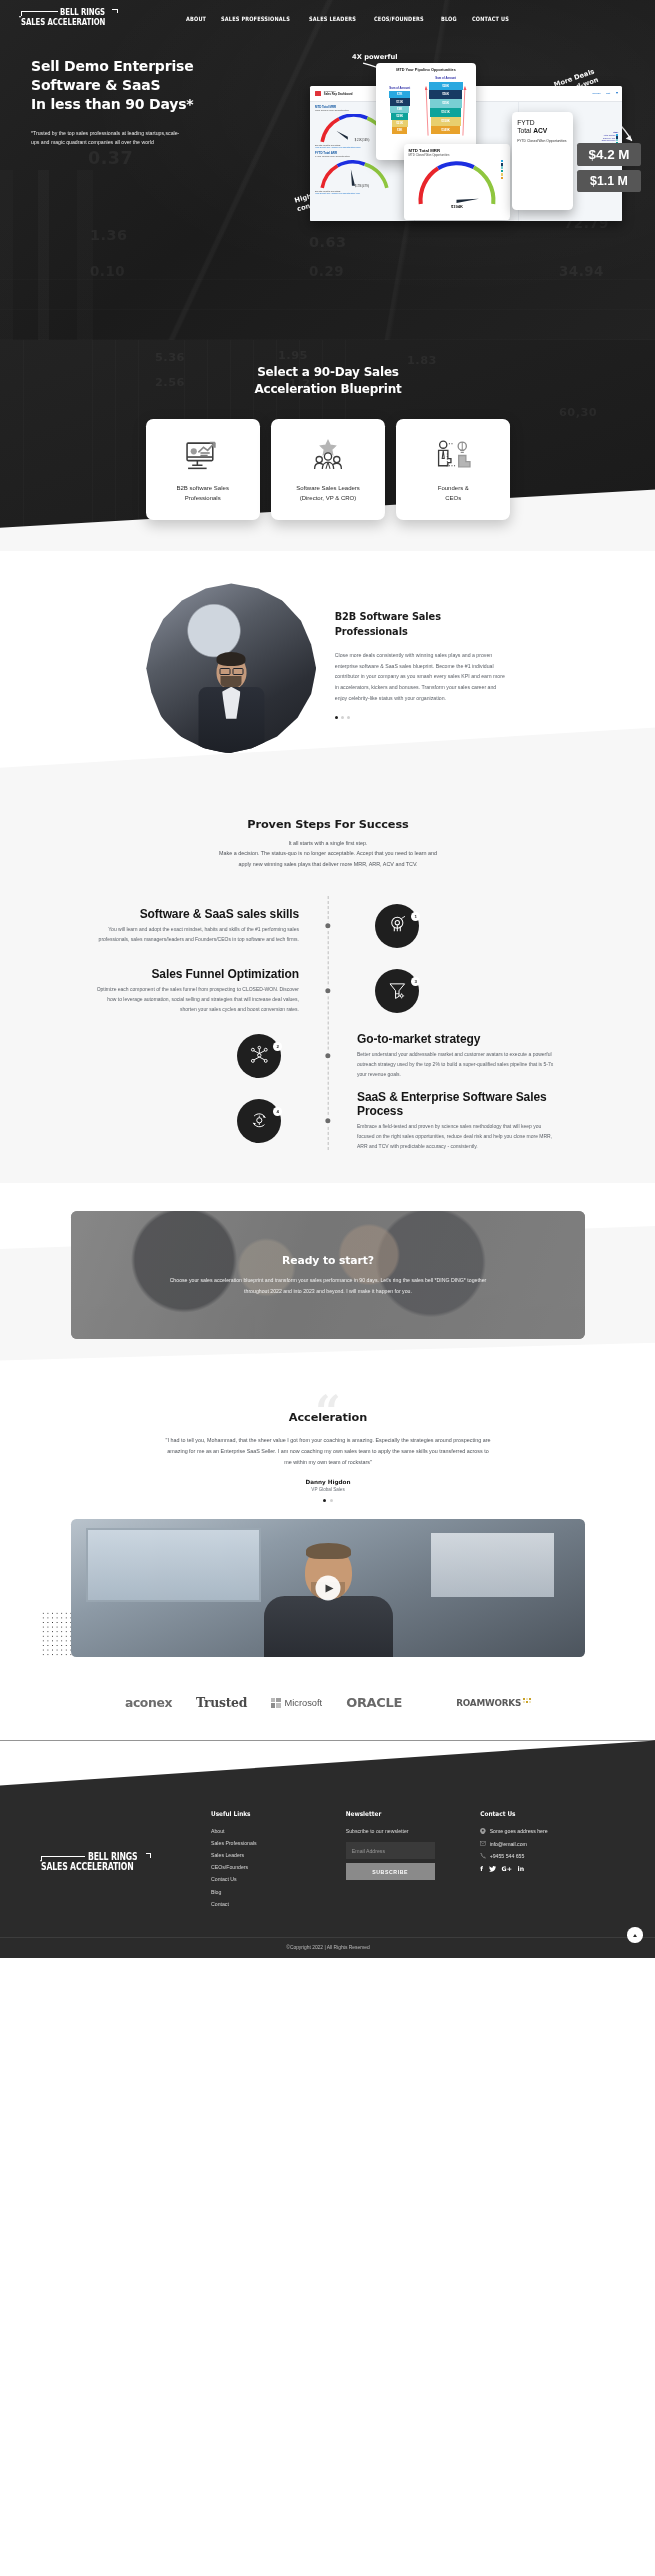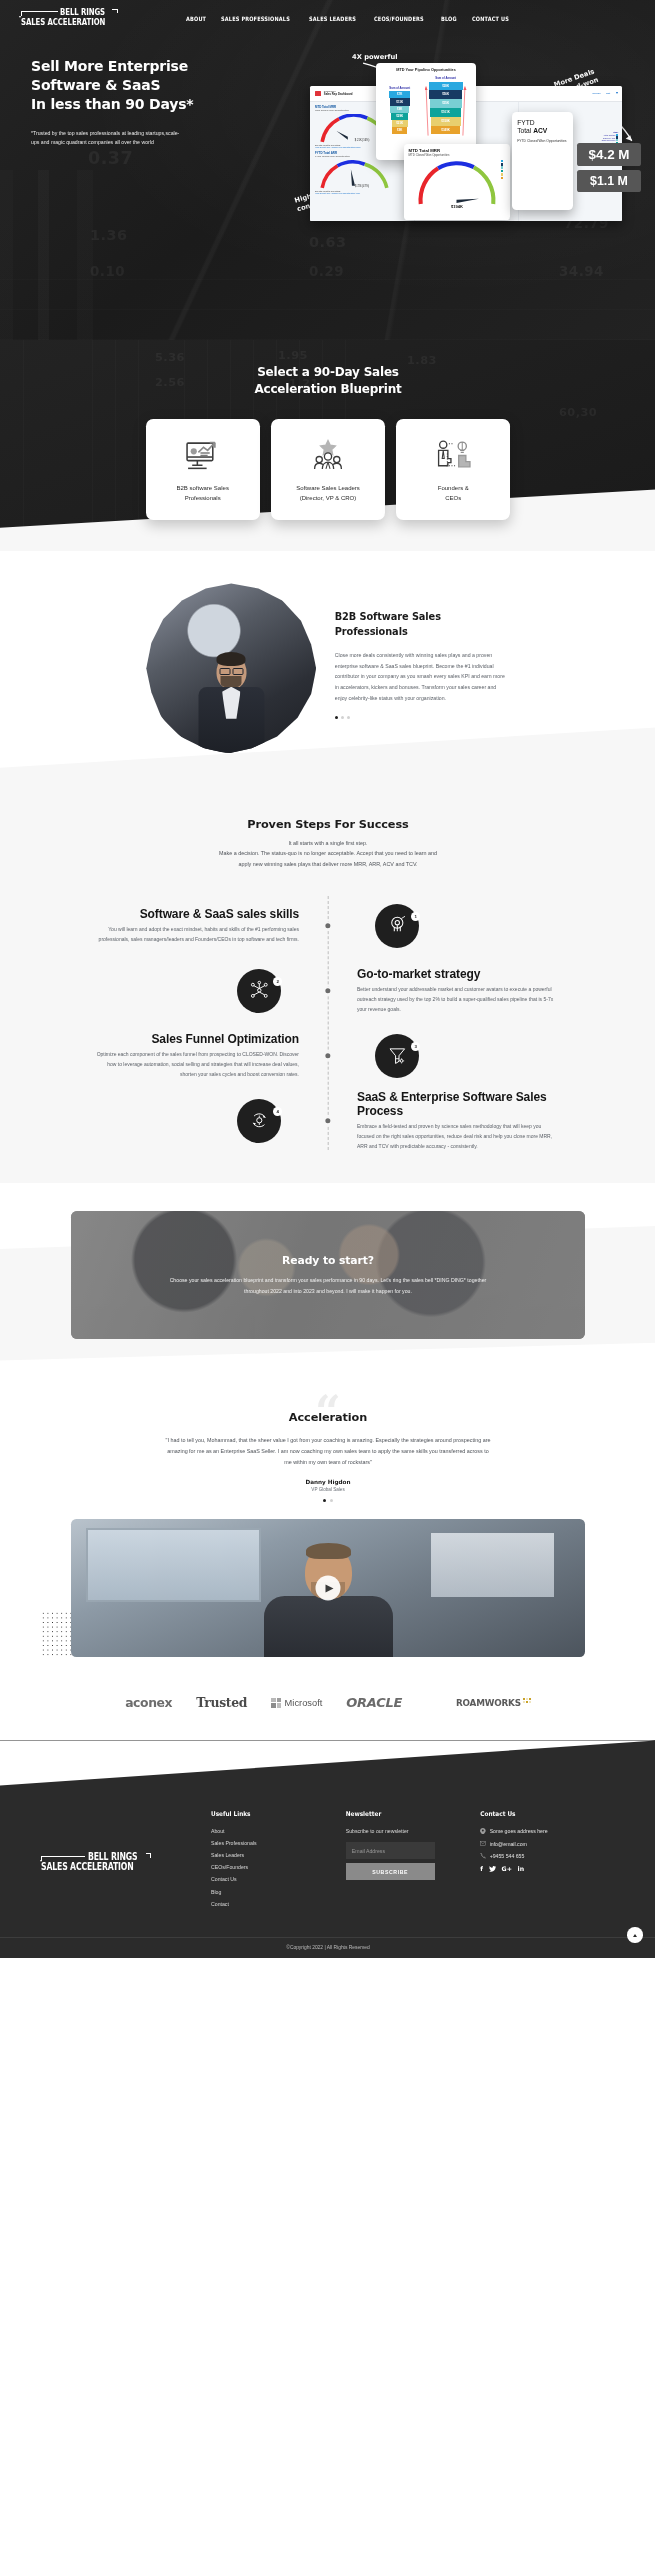--- a/index.html
+++ b/index.html
@@ -381,21 +381,21 @@
   .logos {
     position:relative; background:#fff; padding:38px 0 30px 0;
     display:flex; align-items:center; justify-content:center; gap:24px;
   }
   .brand { color:#4f4f4f; display:flex; align-items:flex-start; }
   .b-aconex { font-size:12.4px; font-weight:700; letter-spacing:-0.4px; color:#6d6d6d; font-family:"DejaVu Sans","Liberation Sans",sans-serif; }
   .b-gartner { font-size:12.4px; font-weight:800; color:#4a4a4a; font-family:"DejaVu Serif", serif; letter-spacing:-0.3px; }
   .b-ms-grid { width:9.8px; height:9.8px; display:grid; grid-template-columns:1fr 1fr; grid-template-rows:1fr 1fr; gap:1px; margin-right:3.6px; }
   .b-ms-grid i { display:block; }
   .b-ms-text { font-size:9.3px; color:#555; font-weight:400; font-family:"Liberation Sans","DejaVu Sans",sans-serif; }
-  .b-oracle { font-size:13px; font-weight:700; color:#6a6a6a; letter-spacing:-0.3px; font-family:"DejaVu Sans","Liberation Sans",sans-serif;font-style:italic; }
+  .b-oracle { font-size:13px; font-weight:700; color:#6a6a6a; letter-spacing:-0.3px; font-family:"DejaVu Sans","Liberation Sans",sans-serif; }
   .b-roam { font-size:8.8px; font-weight:800; color:#5a5a5a; letter-spacing:-0.2px; font-family:"DejaVu Sans","Liberation Sans",sans-serif;padding-left:30px; }
   .b-roam-mark { margin-left:2.1px; display:inline-grid; grid-template-columns:repeat(3,2.1px); gap:0.8px; }
   .b-roam-mark i { width:2.1px; height:2.1px; background:#c9a227; display:block; }
 
   
   .footer { position:relative; background:#2b2b2b; padding:0 0 0 0; overflow:hidden; }
   .footer-wedge {
     position:absolute; top:0; left:0; right:0; height:47px; background:#fff;
     clip-path:polygon(0 0, 100% 0, 100% 0%, 0 96%);
   }
@@ -482,21 +482,21 @@
         <a href="#">SALES PROFESSIONALS</a>
         <a href="#">SALES LEADERS</a>
         <a href="#">CEOS/FOUNDERS</a>
         <a href="#">BLOG</a>
         <a href="#">CONTACT US</a>
       </div>
     </nav>
 
     <div class="hero-copy">
       <h1 class="hero-h1">
-        <span>Sell More Enterprise</span><br>
+        <span>Sell Demo Enterprise</span><br>
         <span>Software &amp; SaaS</span><br>
         <span>In less than 90 Days*</span>
       </h1>
       <p class="hero-sub">*Trusted by the top sales professionals at leading startups,scale-ups and magic quadrant companies all over the world</p>
     </div>
 
     <div class="collage">
       <div class="annot a1">
         <span>4X powerful</span>
         <svg width="62" height="32" style="display:block;margin-top:-1px;margin-left:9.3px;" viewBox="0 0 120 62">
@@ -805,55 +805,55 @@
             <circle cx="24" cy="18" r="13"></circle>
             <circle cx="24" cy="18" r="5"></circle>
             <path d="M17 28 v10 M24 24 v14 M31 26 v12"></path>
             <path d="M34 8 l8 -5" stroke-width="2"></path>
           </svg>
           <span class="tl-num">1</span>
         </div>
       </div>
 
       <div class="tl-row">
+        <div class="tl-half tl-left">
+          <div class="tl-title">Sales Funnel Optimization</div>
+          <div class="tl-body">Optimize each component of the sales funnel from prospecting to CLOSED-WON. Discover how to leverage automation, social selling and strategies that will increase deal values, shorten your sales cycles and boost conversion rates.</div>
+        </div>
+        <div class="tl-half"></div>
+        <div class="tl-node"></div>
+        <div class="tl-badge on-right">
+          <svg class="ic" viewBox="0 0 48 48" fill="none" stroke="#fff" stroke-width="2.3">
+            <path d="M7 9 H41 L28 25 V38 L20 43 V25 Z"></path>
+            <path d="M20 32 h8" stroke-width="2"></path>
+            <circle cx="34" cy="37" r="3.2"></circle>
+            <path d="M34 33 v-2 M34 41 v2 M30 37 h-2 M38 37 h2" stroke-width="1.8"></path>
+          </svg>
+          <span class="tl-num">3</span>
+        </div>
+      </div>
+
+      <div class="tl-row">
         <div class="tl-half"></div>
         <div class="tl-half tl-right">
           <div class="tl-title">Go-to-market strategy</div>
           <div class="tl-body">Better understand your addressable market and customer avatars to execute a powerful outreach strategy used by the top 2% to build a super-qualified sales pipeline that is 5-7x your revenue goals.</div>
         </div>
         <div class="tl-node"></div>
         <div class="tl-badge on-left">
           <svg class="ic" viewBox="0 0 48 48" fill="none" stroke="#fff" stroke-width="2.2">
             <circle cx="24" cy="24" r="4"></circle>
             <circle cx="9" cy="11" r="3.4"></circle>
               <circle cx="39" cy="11" r="3.4"></circle>
             <circle cx="9" cy="37" r="3.4"></circle>
               <circle cx="39" cy="37" r="3.4"></circle>
             <circle cx="24" cy="6" r="3"></circle>
             <path d="M24 20 L11 13 M24 20 L37 13 M24 28 L11 35 M24 28 L37 35 M24 20 V9"></path>
           </svg>
           <span class="tl-num">2</span>
-        </div>
-      </div>
-
-      <div class="tl-row">
-        <div class="tl-half tl-left">
-          <div class="tl-title">Sales Funnel Optimization</div>
-          <div class="tl-body">Optimize each component of the sales funnel from prospecting to CLOSED-WON. Discover how to leverage automation, social selling and strategies that will increase deal values, shorten your sales cycles and boost conversion rates.</div>
-        </div>
-        <div class="tl-half"></div>
-        <div class="tl-node"></div>
-        <div class="tl-badge on-right">
-          <svg class="ic" viewBox="0 0 48 48" fill="none" stroke="#fff" stroke-width="2.3">
-            <path d="M7 9 H41 L28 25 V38 L20 43 V25 Z"></path>
-            <path d="M20 32 h8" stroke-width="2"></path>
-            <circle cx="34" cy="37" r="3.2"></circle>
-            <path d="M34 33 v-2 M34 41 v2 M30 37 h-2 M38 37 h2" stroke-width="1.8"></path>
-          </svg>
-          <span class="tl-num">3</span>
         </div>
       </div>
 
       <div class="tl-row">
         <div class="tl-half"></div>
         <div class="tl-half tl-right">
           <div class="tl-title">SaaS &amp; Enterprise Software Sales Process</div>
           <div class="tl-body">Embrace a field-tested and proven by science sales methodology that will keep you focused on the right sales opportunities, reduce deal risk and help you close more MRR, ARR and TCV with predictable accuracy - consistently.</div>
         </div>
         <div class="tl-node"></div>

